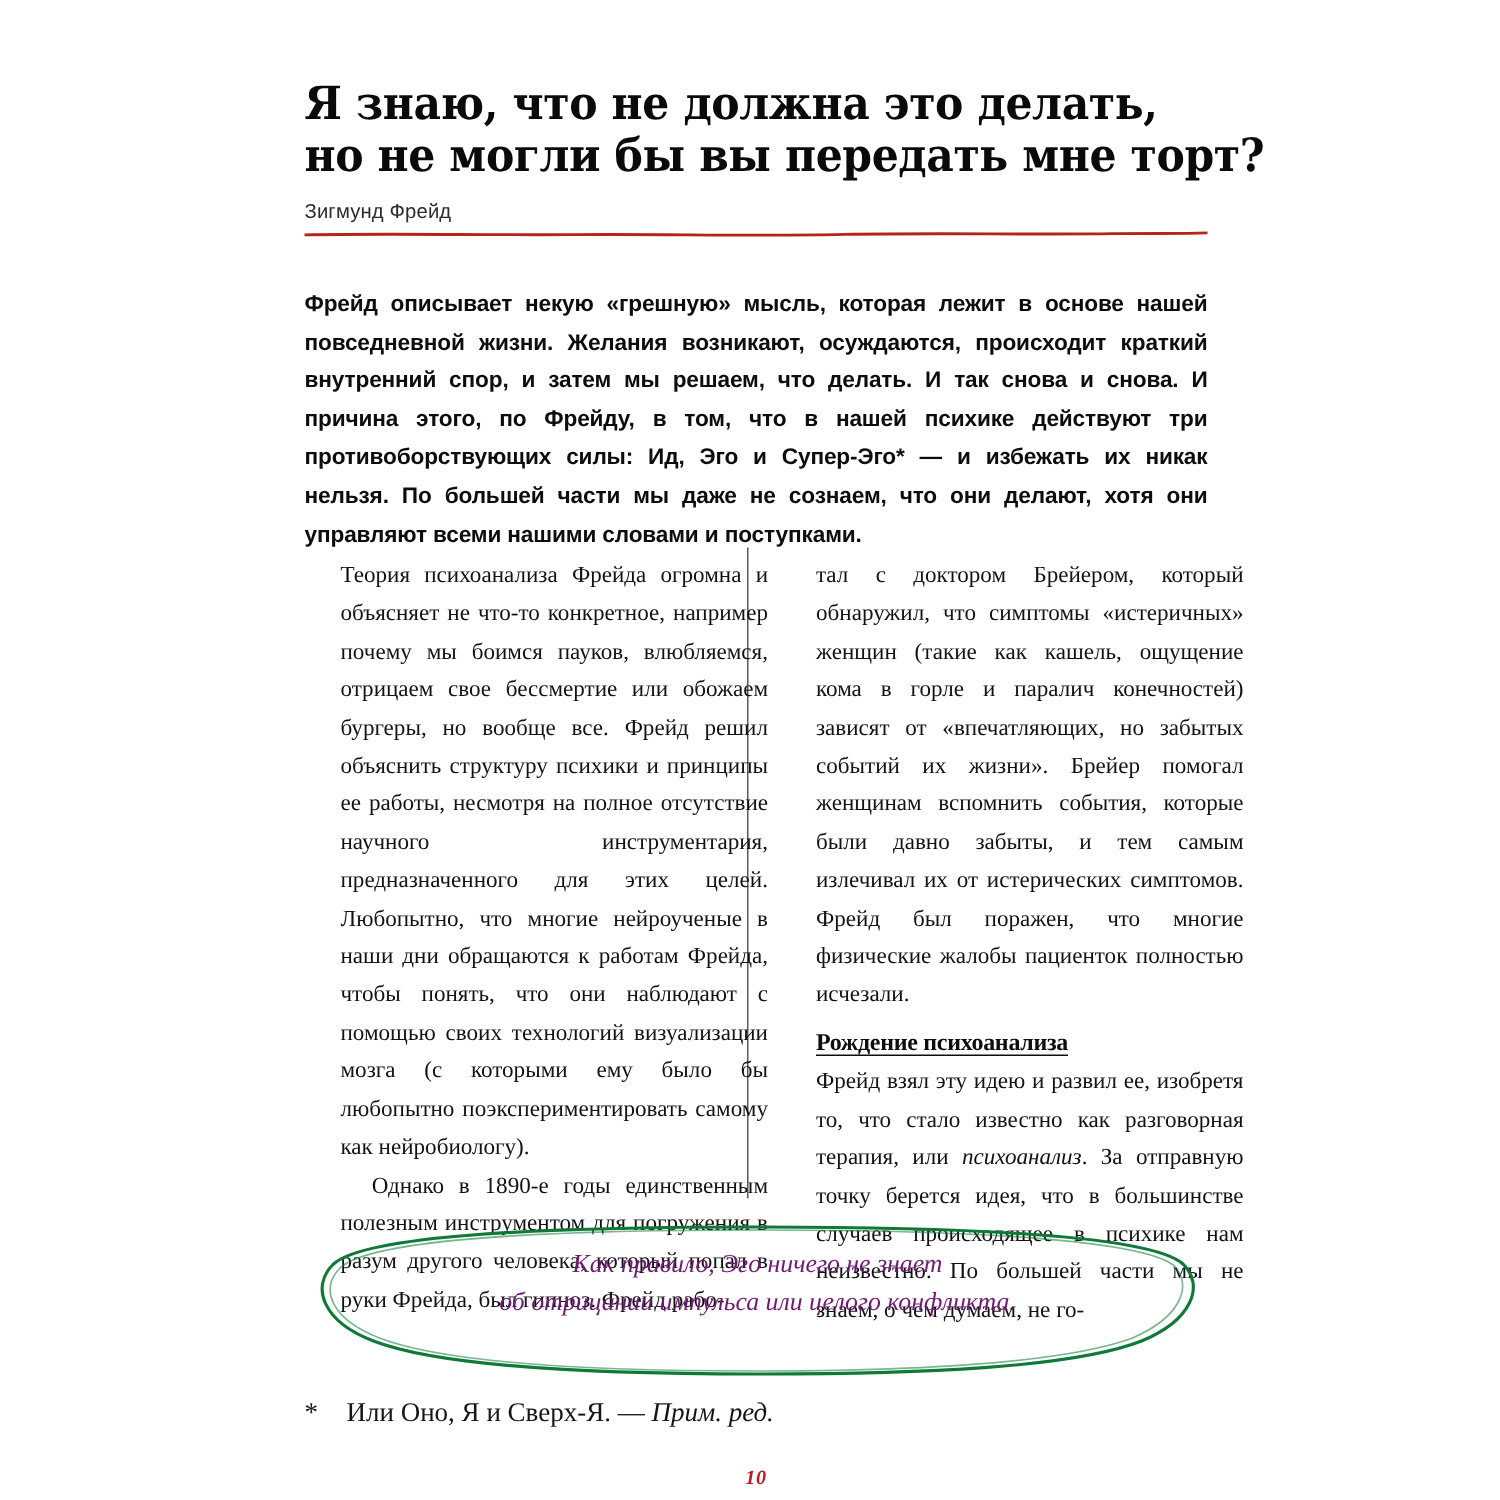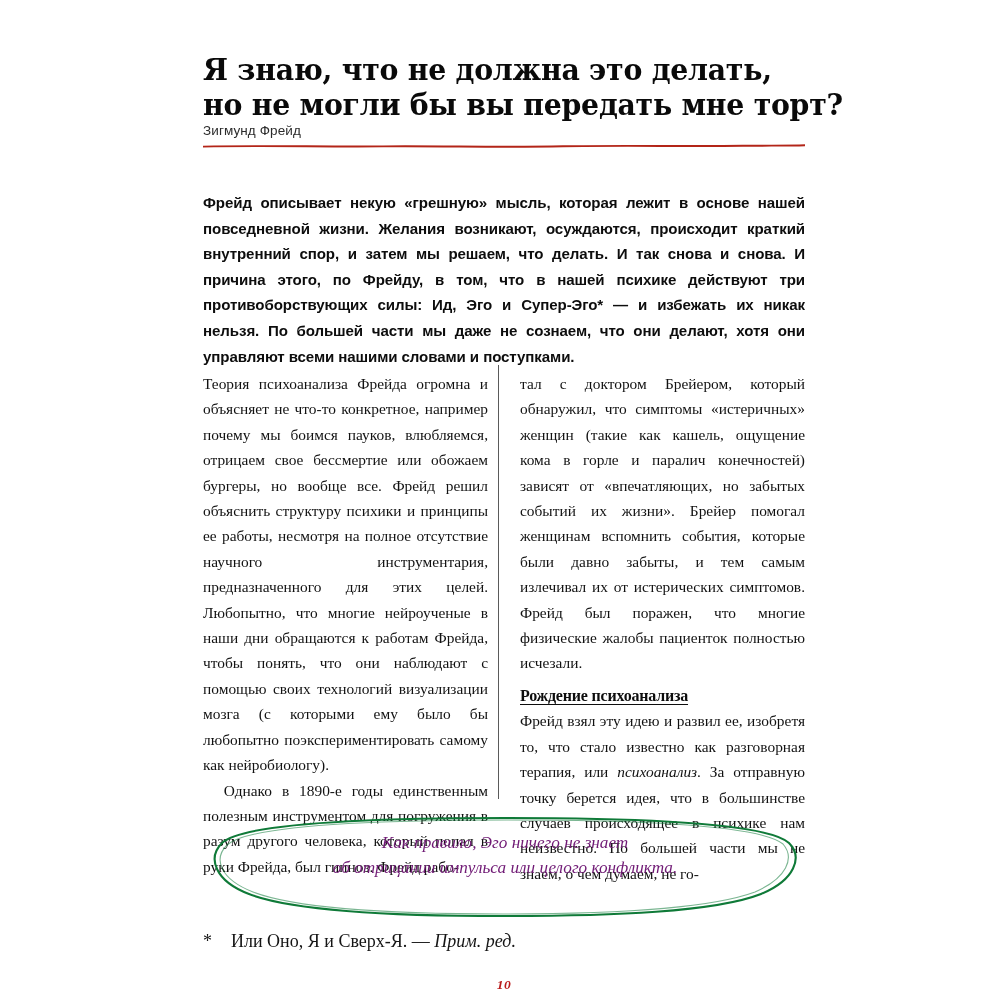--- a/index.html
+++ b/index.html
@@ -53,20 +53,21 @@
   }
   .article-title .tl {
     display: block;
   }
 
   .byline {
     font-family: "Liberation Sans", "DejaVu Sans", sans-serif;
     font-size: 13.5px;
     line-height: 17px;
     color: #2b2b2b;
+    margin-top: 10px;
     letter-spacing: 0.1px;
   }
 
   .rule-red {
     margin-top: 4px;
     width: 602px;
     height: 6px;
     display: block;
   }
 
@@ -97,20 +98,21 @@
   .col {
     position: absolute;
     top: 0;
     width: 285px;
     font-size: 15.4px;
     line-height: 25.4px;
     text-align: justify;
     text-justify: inter-word;
     hyphens: manual;
     color: #121212;
+    margin-left: 24px;
   }
   .col-left  { left: 0; }
   .col-right { left: 317px; }
 
   .col p {
     margin: 0;
   }
   .col p + p {
     text-indent: 1.35em;
   }

